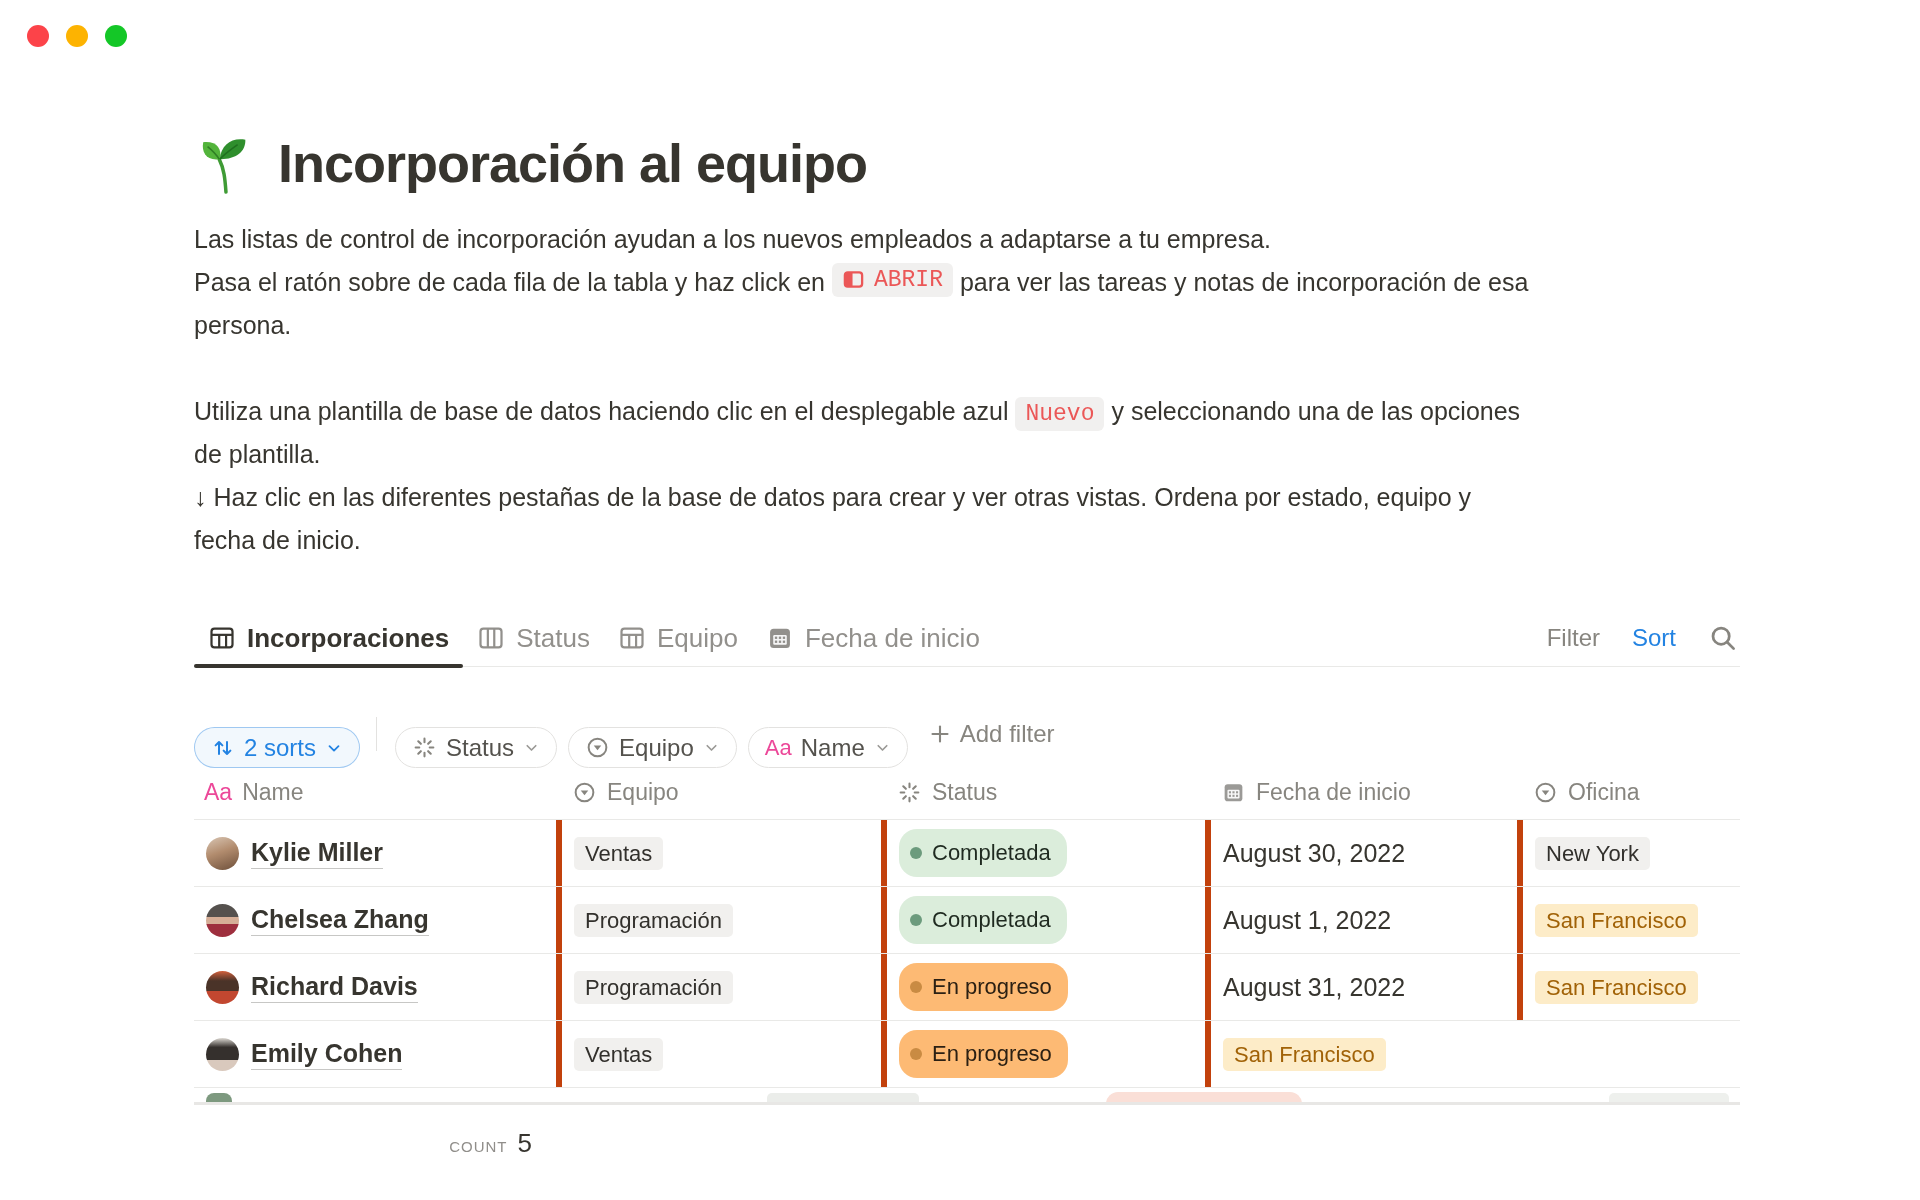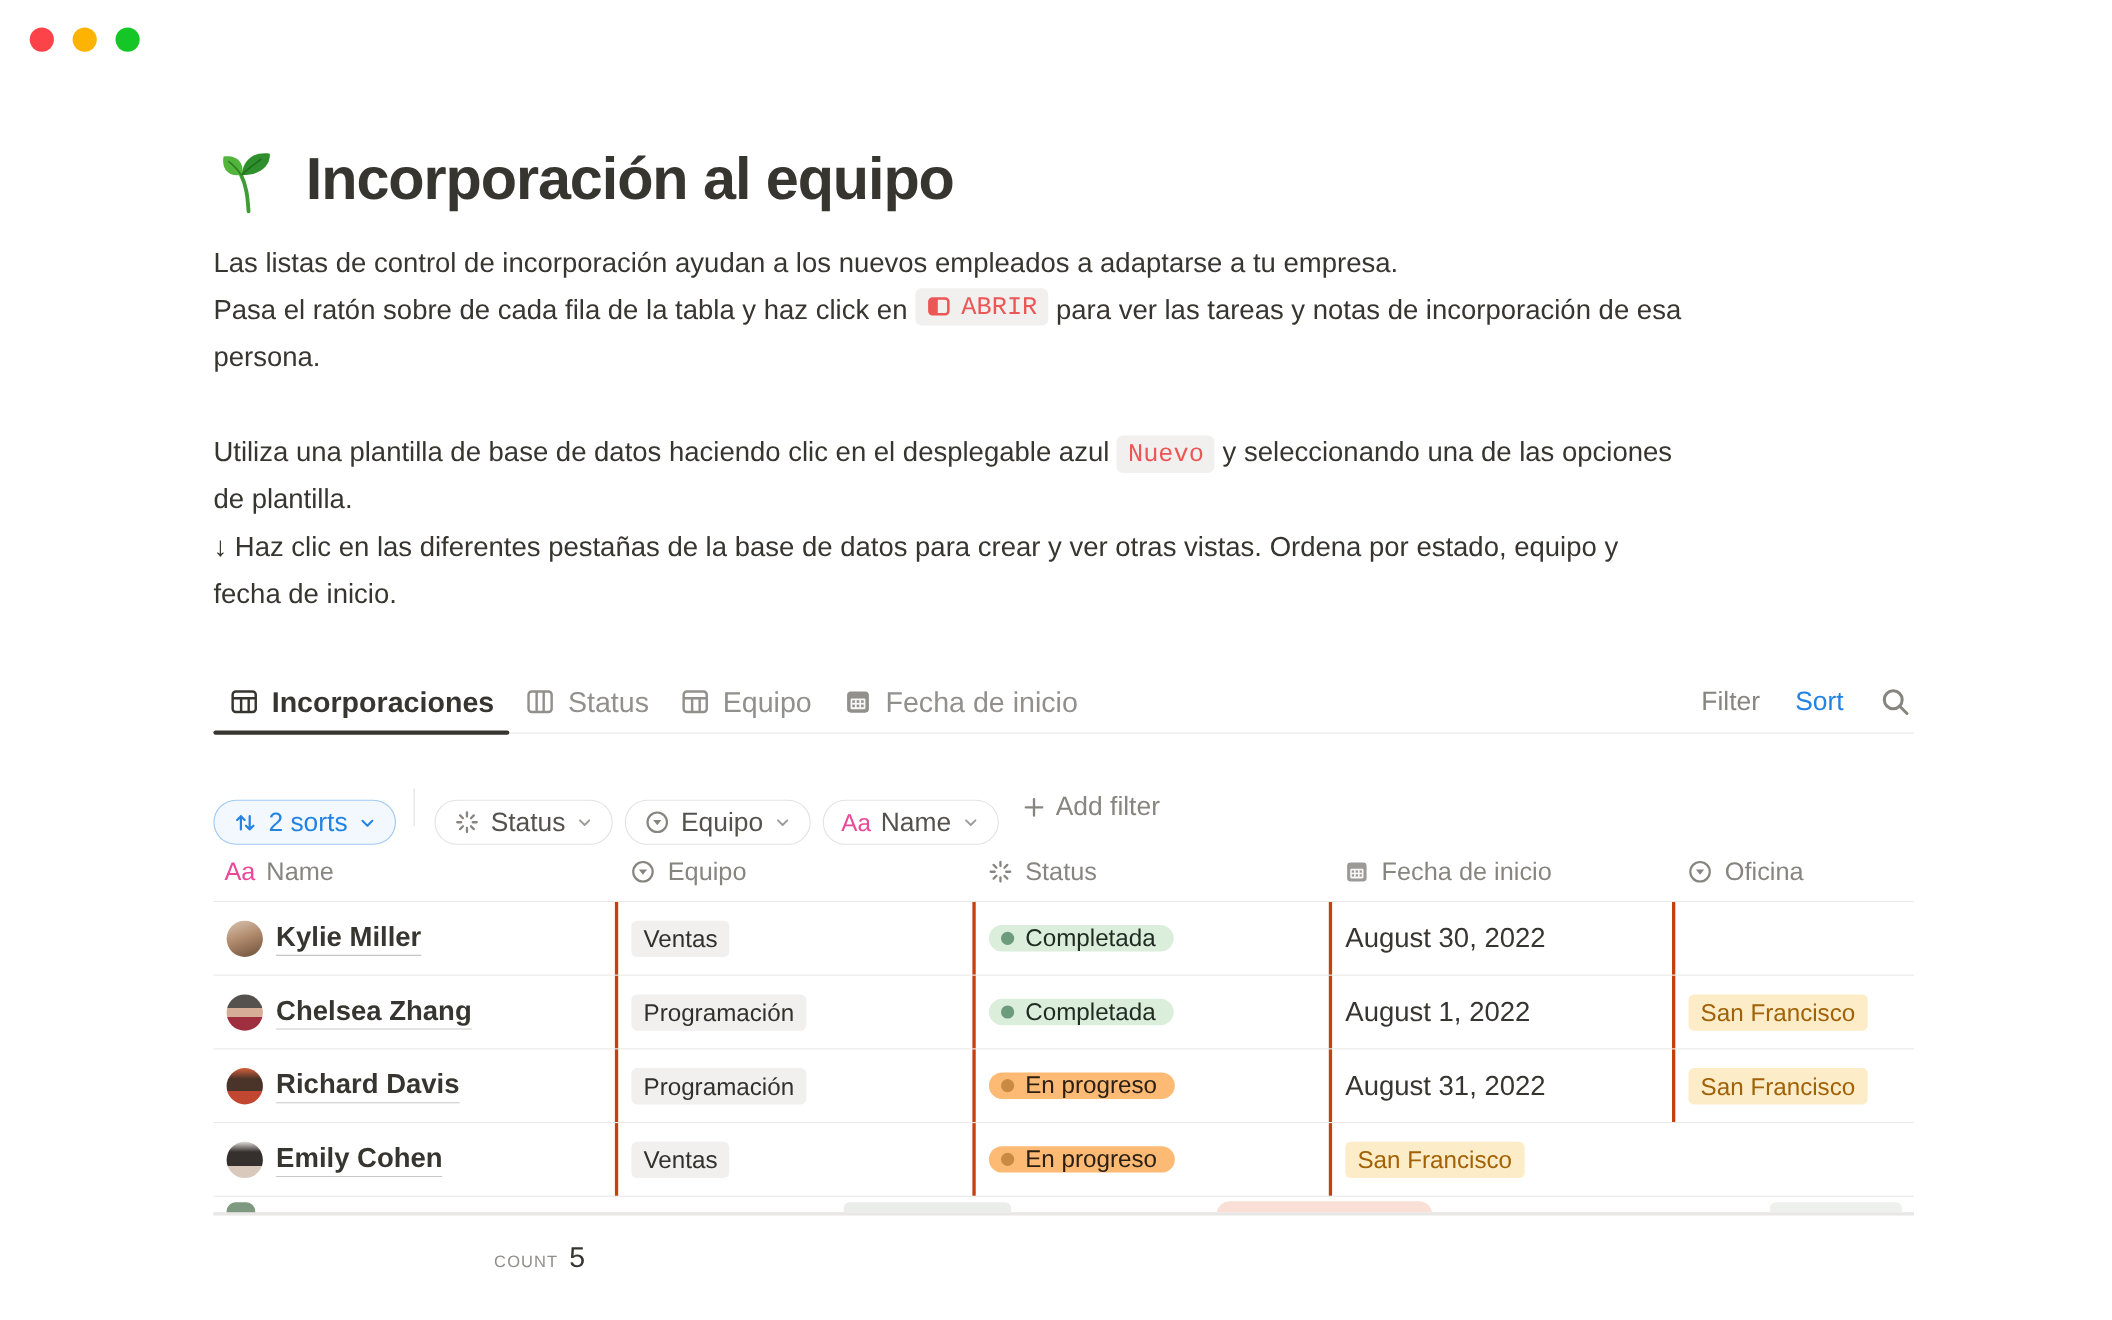--- a/index.html
+++ b/index.html
@@ -57,37 +57,37 @@
 
   
   .tbl { position:absolute; top:766px; left:0; width:1546px; }
   .trow { display:flex; width:1546px; }
   .c-name { width:368px; } .c-equipo { width:325px; } .c-status { width:324px; }
   .c-fecha { width:312px; } .c-oficina { width:217px; }
   .hdr { height:54px; align-items:center; border-bottom:1px solid #e9e9e7; }
   .hcell { display:flex; align-items:center; gap:10px; padding:0 10px; font-size:23px; color:#87857f; }
   .drow { height:67px; align-items:center; border-bottom:1px solid #e9e9e7; }
   .dcell { height:100%; display:flex; align-items:center; padding:0 12px; }
-  .dcell.bord { border-right:3px solid #c2410c; }
+  .dcell.bord { border-right:6px solid #c2410c; }
   .hcell .aa-glyph { font-size:23px; }
 
   .avatar { width:33px; height:33px; border-radius:50%; flex:none; margin-right:12px; }
   .av1 { background:linear-gradient(160deg,#d9c6b4 0%,#b28c6e 45%,#6d4f3a 100%); }
   .av2 { background:linear-gradient(180deg,#55514e 0%,#55514e 38%,#d6ae97 38%,#d6ae97 62%,#9e2f3e 62%,#9e2f3e 100%); }
   .av3 { background:linear-gradient(180deg,#d2603c 0%,#4a3328 30%,#4a3328 62%,#c24730 62%,#c24730 100%); }
   .av4 { background:linear-gradient(180deg,#dedad4 0%,#35302d 28%,#35302d 66%,#d9c9bd 66%,#d9c9bd 100%); }
   .row-name { font-size:25px; font-weight:600; color:#37352f;
               border-bottom:1.5px solid rgba(55,53,47,0.28); padding-bottom:1px; cursor:pointer; }
 
   .tag { display:inline-block; font-size:22px; line-height:33px; padding:0 11px; border-radius:5px;
          white-space:nowrap; }
   .tag.gray { background:#f1f0ee; color:#32302c; }
   .tag.yellow { background:#fdecc8; color:#a16207; }
 
-  .status-pill { display:inline-flex; align-items:center; gap:10px; height:24px; border-radius:18px;
+  .status-pill { display:inline-flex; align-items:center; gap:10px; height:48px; border-radius:18px;
                  padding:0 16px 0 11px; font-size:22px; color:#1f2a20; white-space:nowrap;justify-content:flex-end; }
   .status-pill .dot { width:12px; height:12px; border-radius:50%; }
   .status-pill.green { background:#dbeddb; } .status-pill.green .dot { background:#6c9b7d; }
   .status-pill.yellow { background:#fdba74; color:#2b2013; } .status-pill.yellow .dot { background:#c98b43; }
 
   .date-text { font-size:25px; color:#37352f; }
 
   
   .partial { position:relative; height:14px; overflow:hidden; width:1546px; }
   .partial .pav { position:absolute; left:12px; top:5px; width:26px; height:20px;
@@ -327,20 +327,23 @@
         </div>
         <div class="dcell bord c-status">
           <span class="status-pill green">
               <span class="dot"></span>
               <span>Completada</span>
             </span>
         </div>
         <div class="dcell bord c-fecha">
           <span class="date-text">August 30, 2022</span>
         </div>
+        <div class="dcell c-oficina">
+          <span class="tag gray">New York</span>
+        </div>
       </div>
 
       <div class="trow drow">
         <div class="dcell bord c-name">
           <span class="avatar av2"></span>
           <span class="row-name">Chelsea Zhang</span>
         </div>
         <div class="dcell bord c-equipo">
           <span class="tag gray">Programación</span>
         </div>

